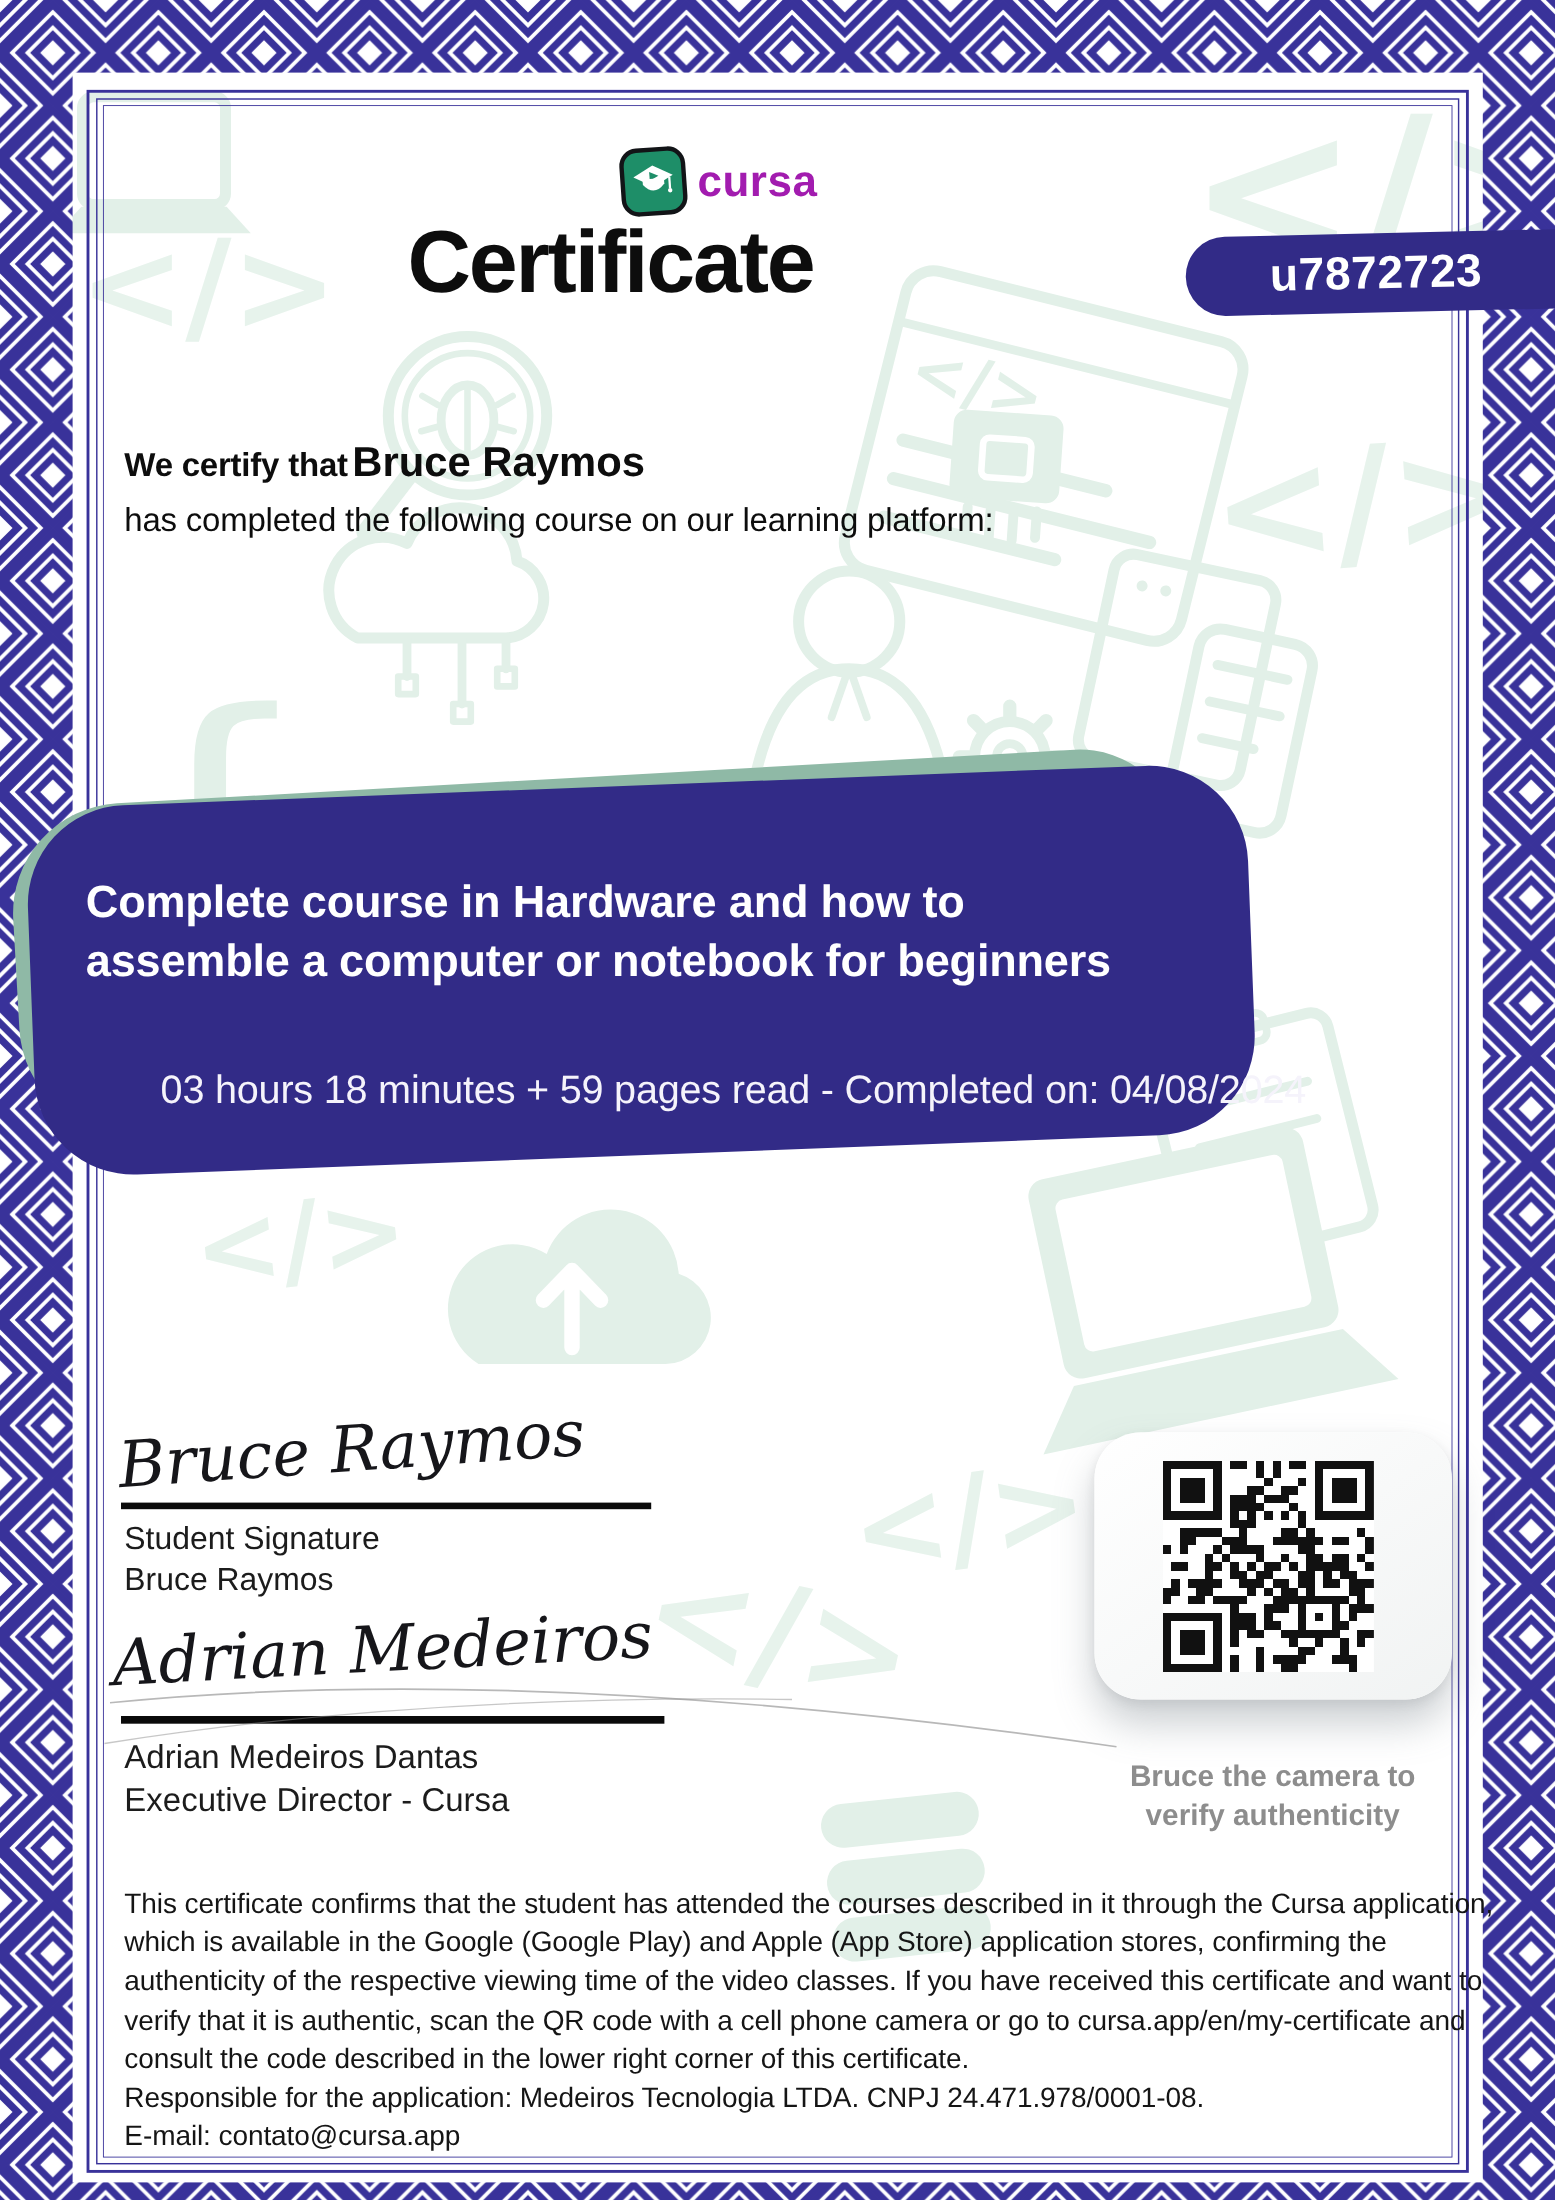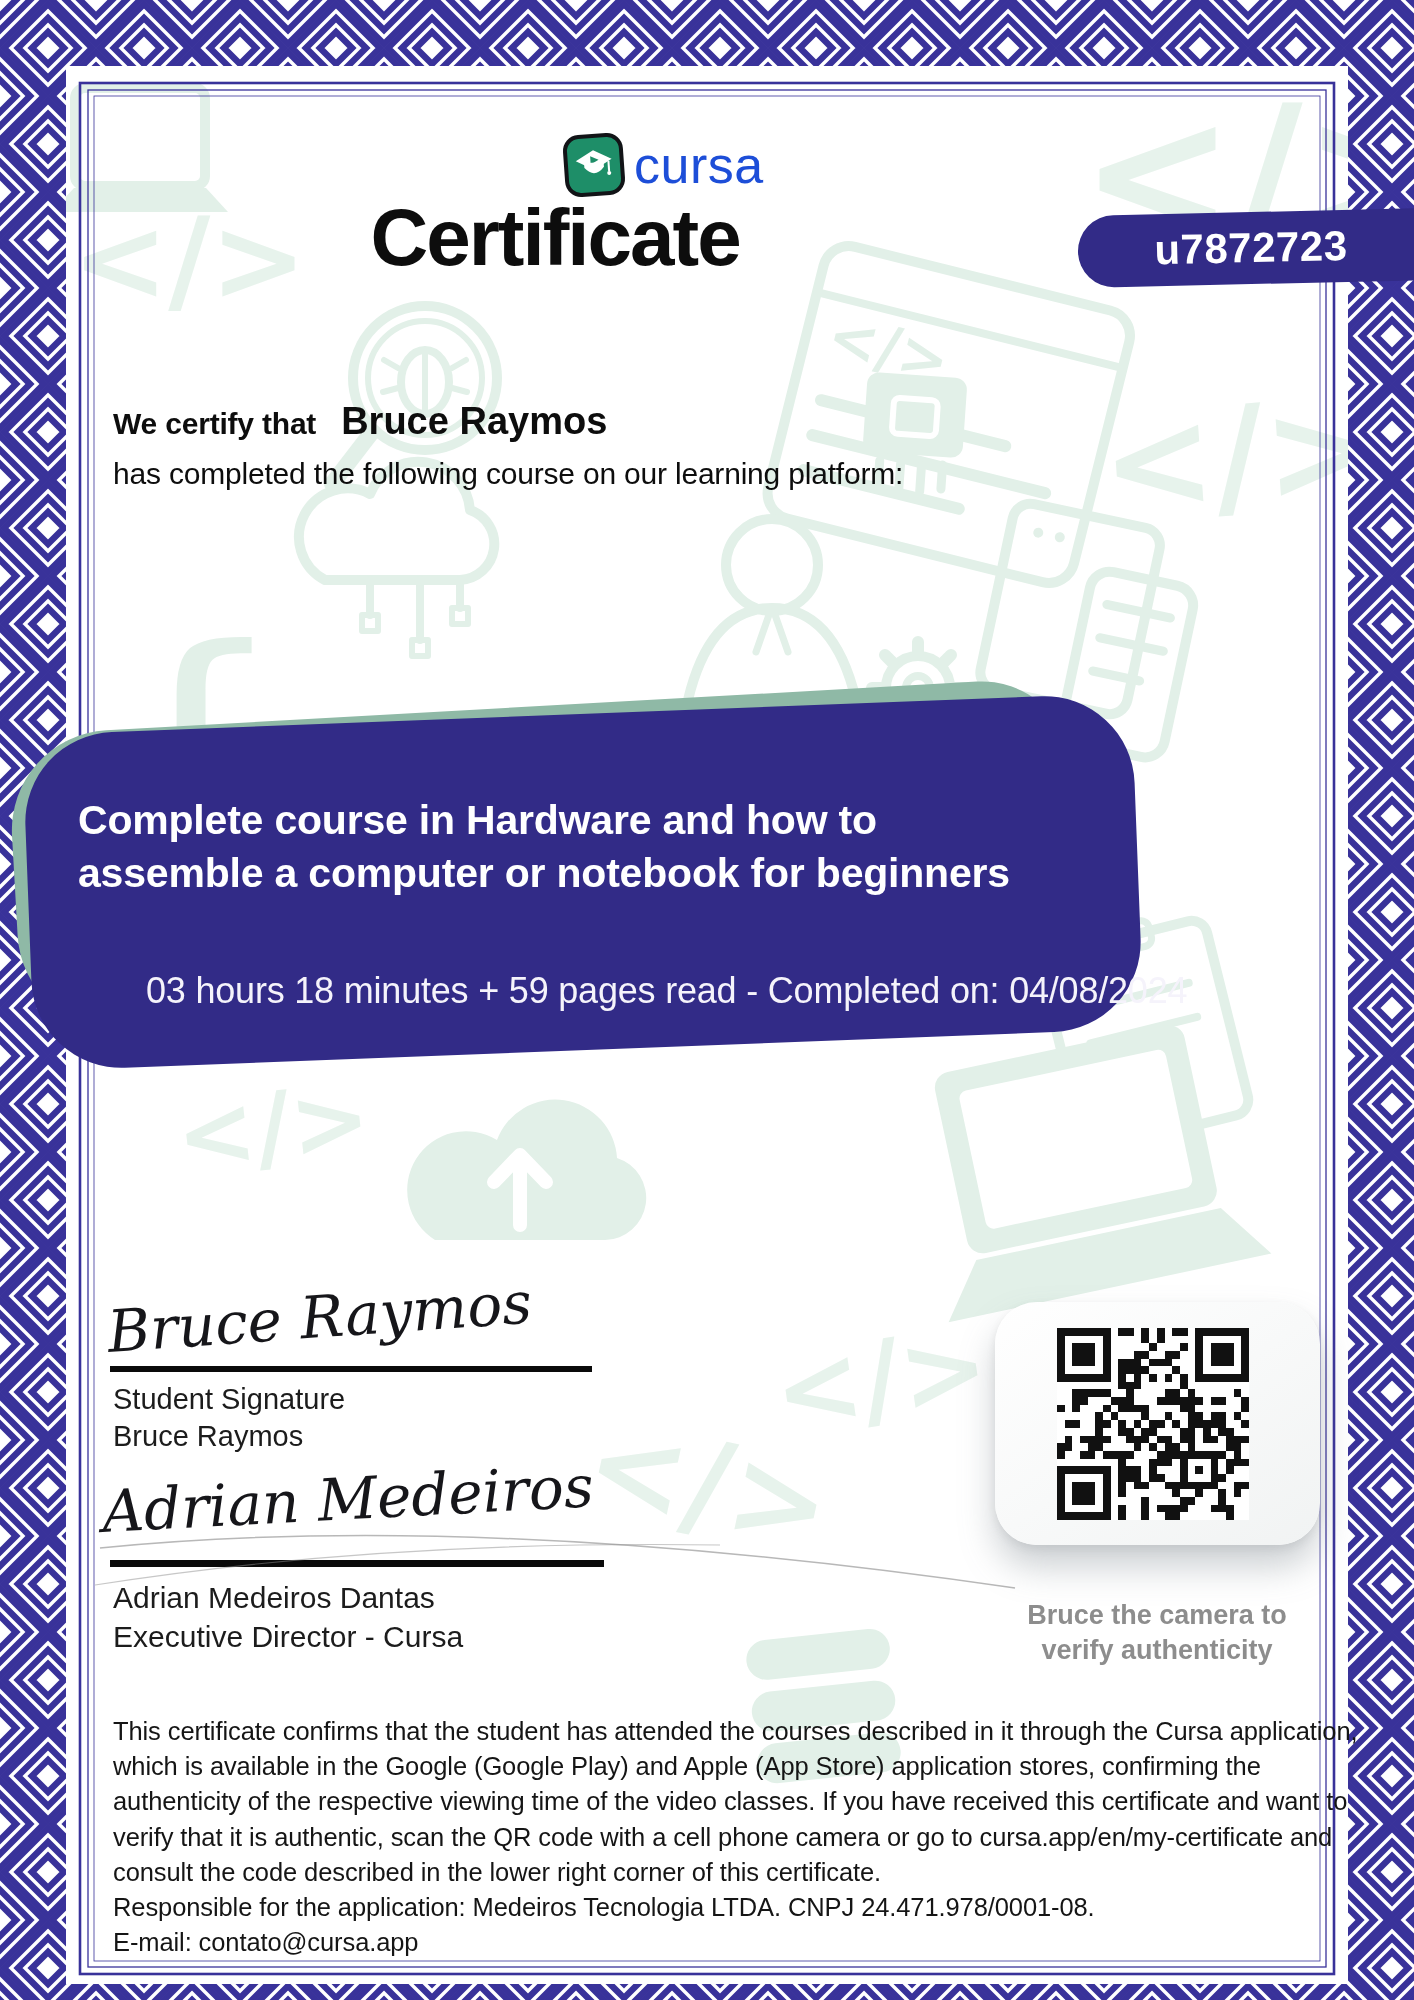--- a/index.html
+++ b/index.html
@@ -11,35 +11,35 @@
   
   #bg-icons{position:absolute;left:0;top:0;z-index:1;}
   #border-svg{position:absolute;left:0;top:0;z-index:4;pointer-events:none;}
 
   
   #logo-row{left:564px; top:134px; display:flex; align-items:center; gap:10px; z-index:6;}
   #logo-badge{
     width:52px;height:54px;background:#1E8E68;border:4px solid #121417;border-radius:16px;
     transform:rotate(-4deg); display:flex;align-items:center;justify-content:center;
   }
-  #brand-text{font-size:52px;font-weight:400;color:#1d4ed8;letter-spacing:.5px;line-height:1;}
+  #brand-text{font-size:40px;font-weight:700;color:#a21caf;letter-spacing:.5px;line-height:1;}
   #page-title{
     left:0; top:192px; width:1110px; text-align:center;
     font-size:80px; font-weight:900; letter-spacing:-2px; color:#0d0d0d; z-index:6;
   }
   #code-badge{
     left:1078px; top:216px; width:346px; height:72px; background:#322B87;
     border-radius:38px 0 0 38px; transform:rotate(-1.3deg); transform-origin:left center;
     display:flex; align-items:center; justify-content:center; z-index:6;
   }
   #code-badge span{color:#fff;font-size:42px;font-weight:600;letter-spacing:.5px;}
 
   
   #intro{left:113px; top:400px; z-index:6; color:#0d0d0d;}
-  #intro-line1{display:flex; align-items:baseline; gap:25px;}
+  #intro-line1{display:flex; align-items:baseline; gap:4px;}
   #intro-prefix{font-size:30px;font-weight:700;letter-spacing:-.2px;}
   #student-name{font-size:38px;font-weight:600;}
   #intro-line2{margin-top:14px;font-size:30px;font-weight:400;letter-spacing:-.2px;}
 
   
   #banner-wrap{left:4px; top:686px; width:1130px; height:380px; z-index:5;}
   #banner-green{
     position:absolute; left:10px; top:20px; width:1062px; height:300px;
     background:#8FB9A6; border-radius:100px 90px 90px 100px; transform:rotate(-3.2deg);
   }

